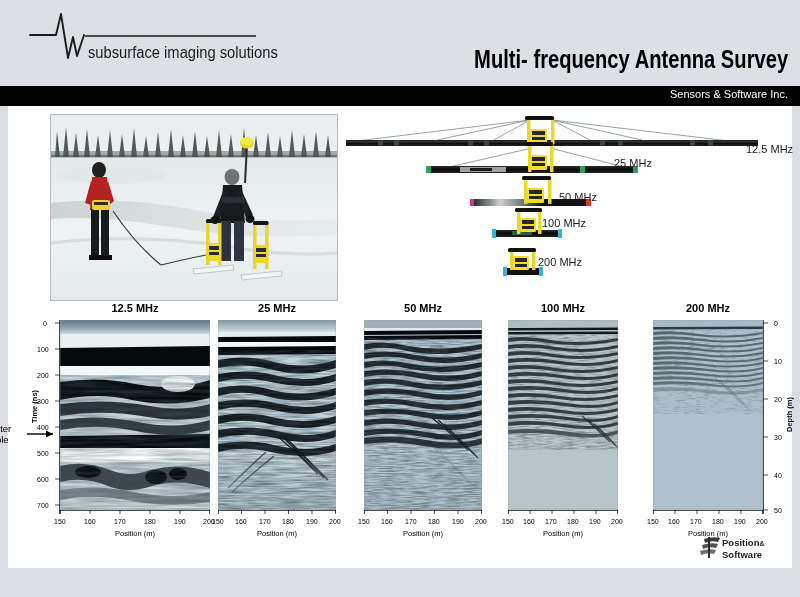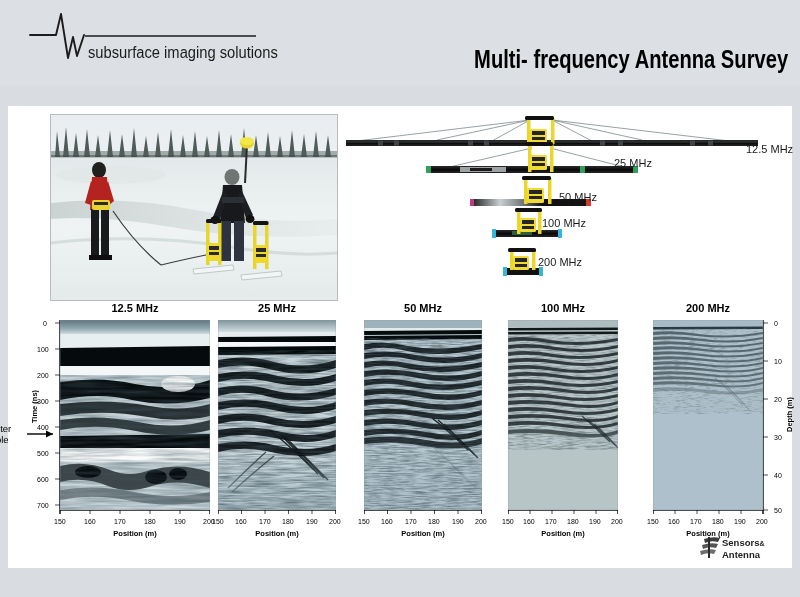--- a/index.html
+++ b/index.html
@@ -85,21 +85,21 @@
   }
   .radar {
     position: absolute; top: 18px; left: 0;
     border: 0; display: block;
   }
   .axis-lbl {
     position: absolute; font-size: 7px; color: #000;
     font-family: "Liberation Sans", sans-serif; white-space: nowrap;
   }
   .xcap {
-    position: absolute; font-size: 7.5px; font-weight: bold; color: #000;
+    position: absolute; font-size: 7.5px; font-weight: normal; color: #000;
     width: 100%; text-align: center; white-space: nowrap;
   }
   .ycap {
     position: absolute; font-size: 7.5px; font-weight: bold; color: #000;
     white-space: nowrap; transform-origin: center center;
   }
   .ycap.left  { transform: rotate(-90deg); }
   .ycap.right { transform: rotate(-90deg); }
   #wt-note {
     position: absolute; font-size: 9.5px; color: #000;
@@ -128,20 +128,23 @@
         <path d="M2 29 L22 29 L28 29 L33 8 L40 52 L45 31 L49 50 L56 29" fill="none" stroke="#1c1c1c" stroke-width="1.9" stroke-linejoin="round" stroke-linecap="round"></path>
         <line x1="45" y1="31" x2="58" y2="30" stroke="#1c1c1c" stroke-width="0"></line>
         <line x1="57" y1="30" x2="228" y2="30" stroke="#1c1c1c" stroke-width="1.6"></line>
       </svg>
       <div class="brand-sub">subsurface imaging solutions</div>
     </div>
 
     <div id="survey-title">Multi- frequency Antenna Survey</div>
   </div>
 
+  <div id="blackbar">
+    <div id="company">Sensors &amp; Software Inc.</div>
+  </div>
 
   <div id="sheet">
 
     <div id="photo">
       <svg width="286" height="185" viewBox="0 0 286 185">
         <defs>
           <linearGradient id="sky" x1="0" y1="0" x2="0" y2="1">
             <stop offset="0" stop-color="#e9edf0"></stop>
               <stop offset="1" stop-color="#f6f8f8"></stop>
           </linearGradient>
@@ -695,19 +698,19 @@
     </div>
 
     <div id="foot-logo">
       <svg width="22" height="24" viewBox="0 0 22 24">
         <path d="M4 3 Q13 0 20 2 L18 6 Q11 4 5 7Z" fill="#3c3c3c"></path>
         <path d="M2 9 Q11 6 18 8 L16 12 Q9 10 3 13Z" fill="#555"></path>
         <path d="M0 15 Q9 12 16 14 L14 18 Q7 16 1 19Z" fill="#6e6e6e"></path>
         <path d="M9 1 L9 22" stroke="#2a2a2a" stroke-width="2" fill="none"></path>
       </svg>
       <div class="txt">
-        <span>Sensors</span><small>&amp;</small><br>
-        <span>Antenna</span>
+        <span>Position</span><small>&amp;</small><br>
+        <span>Software</span>
       </div>
     </div>
 
   </div>
 </div>
 
 </body></html>

